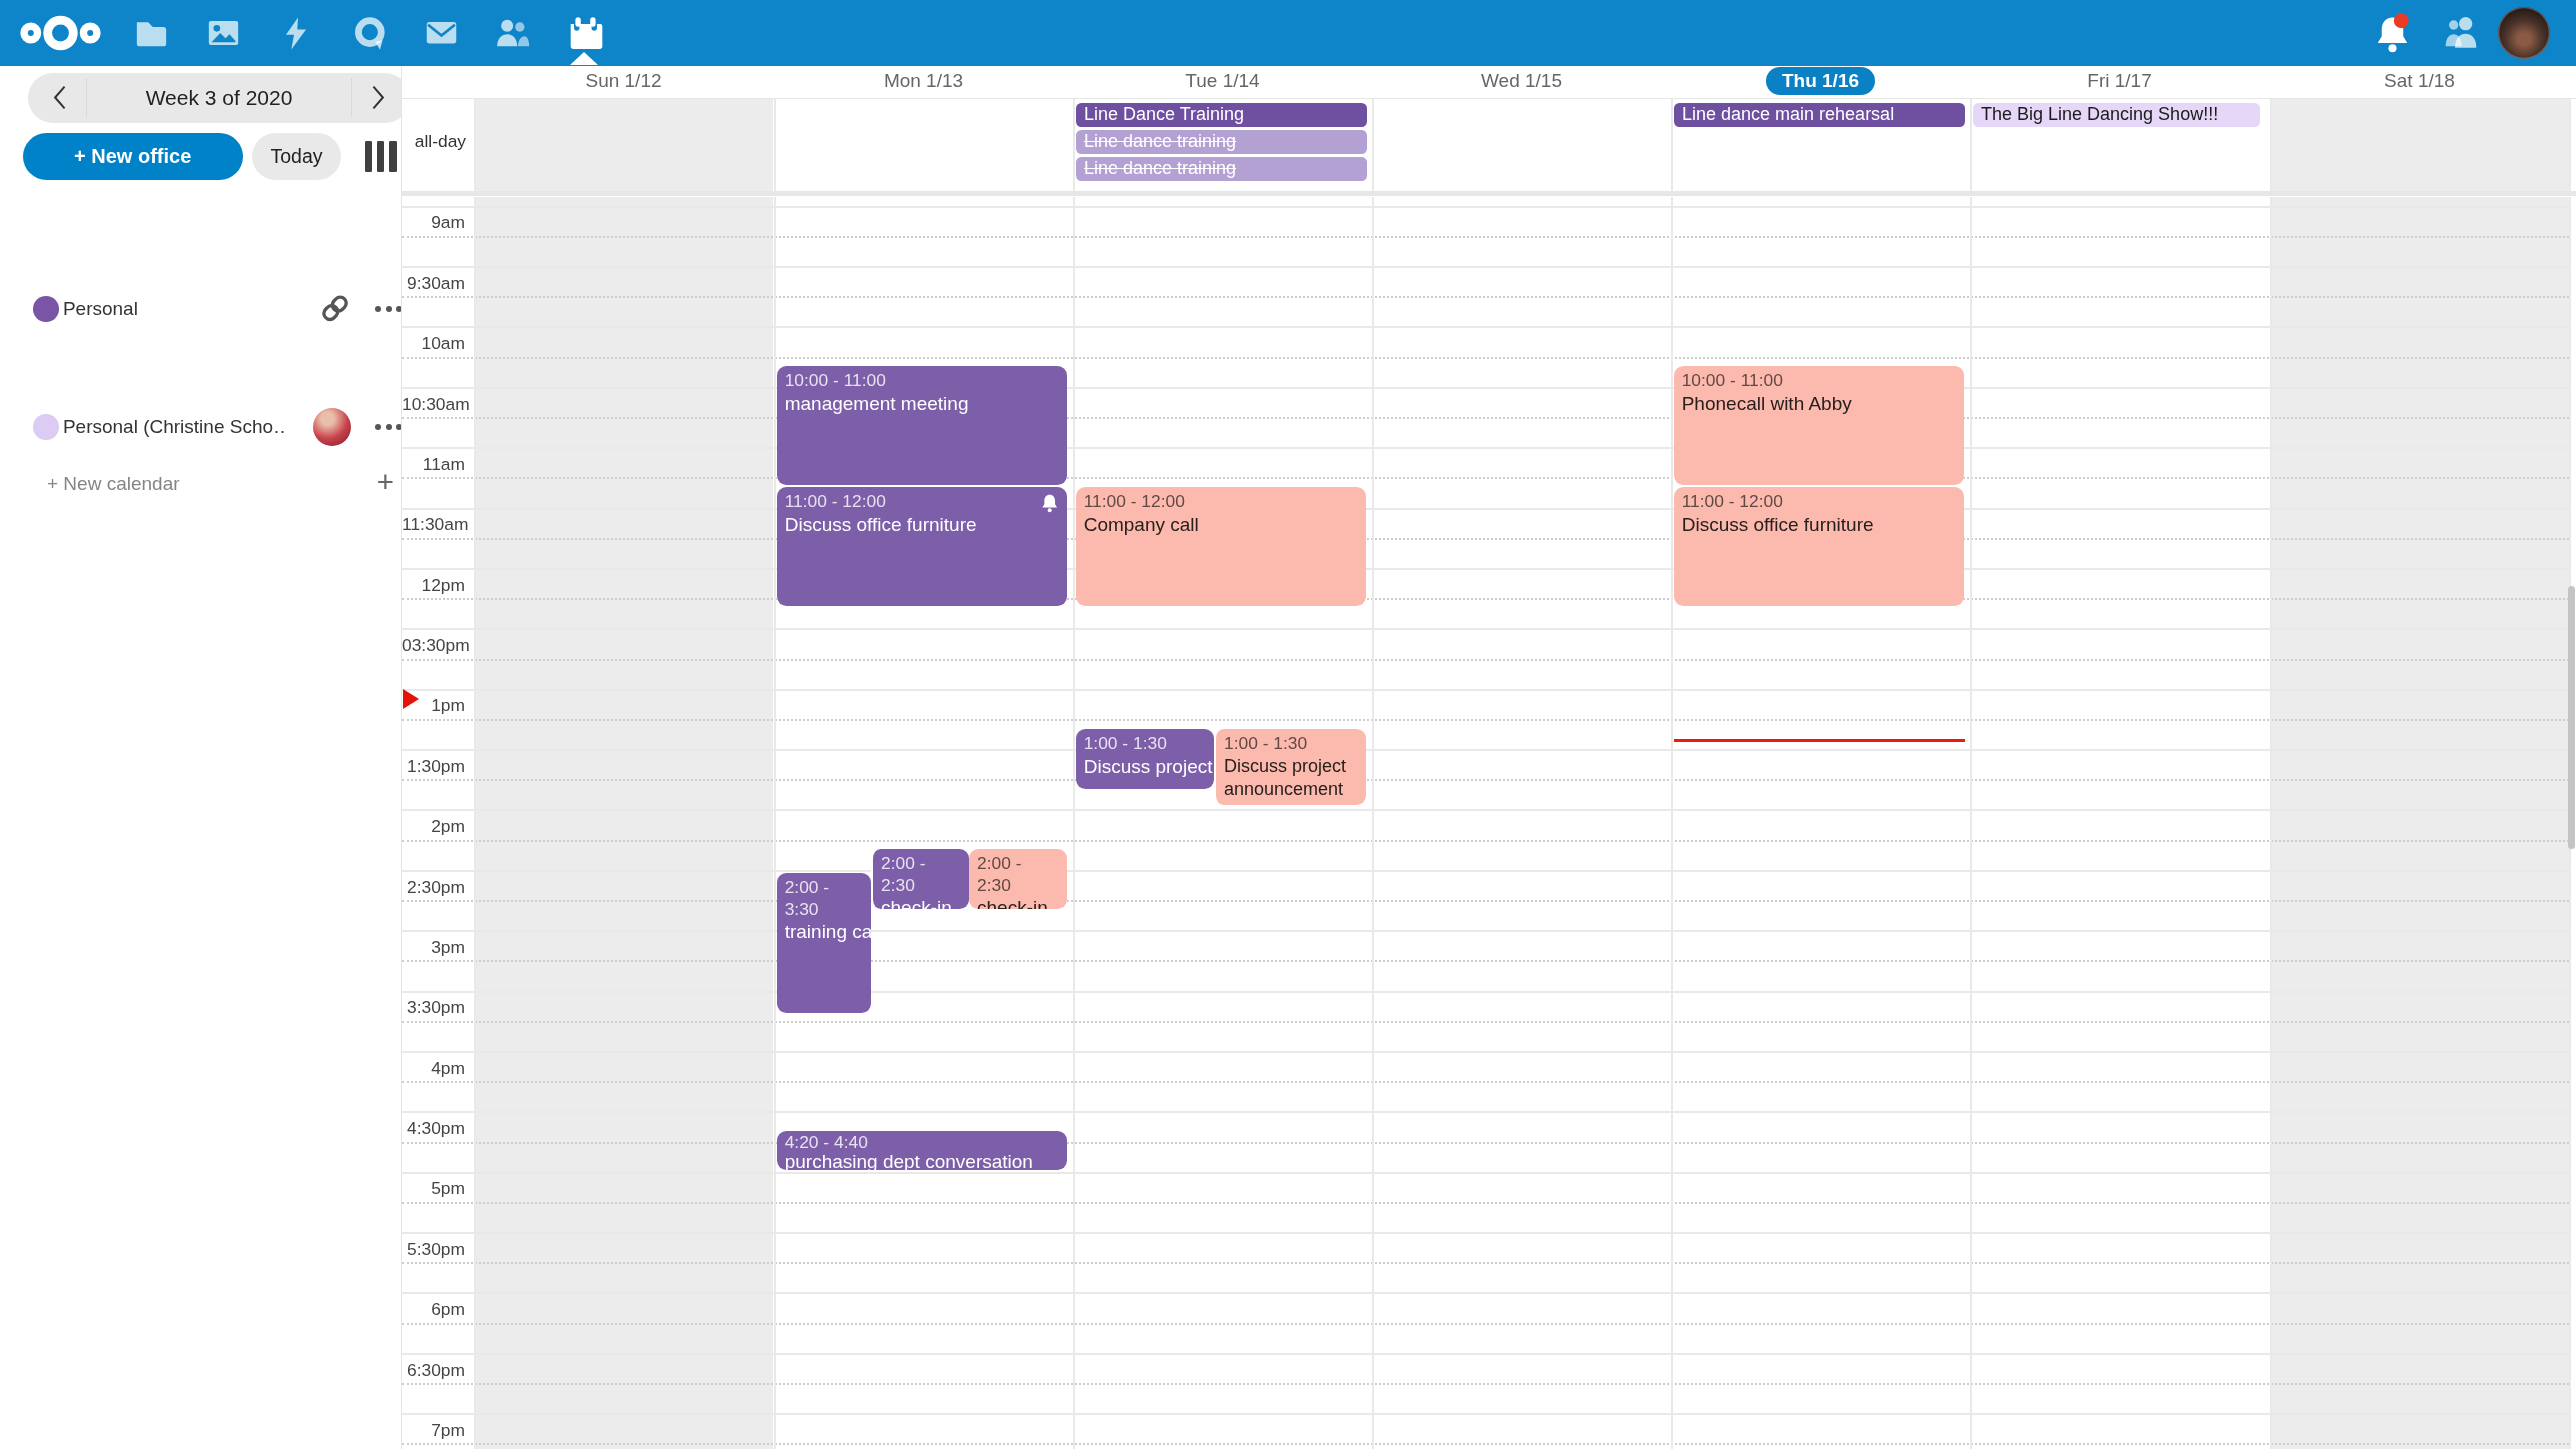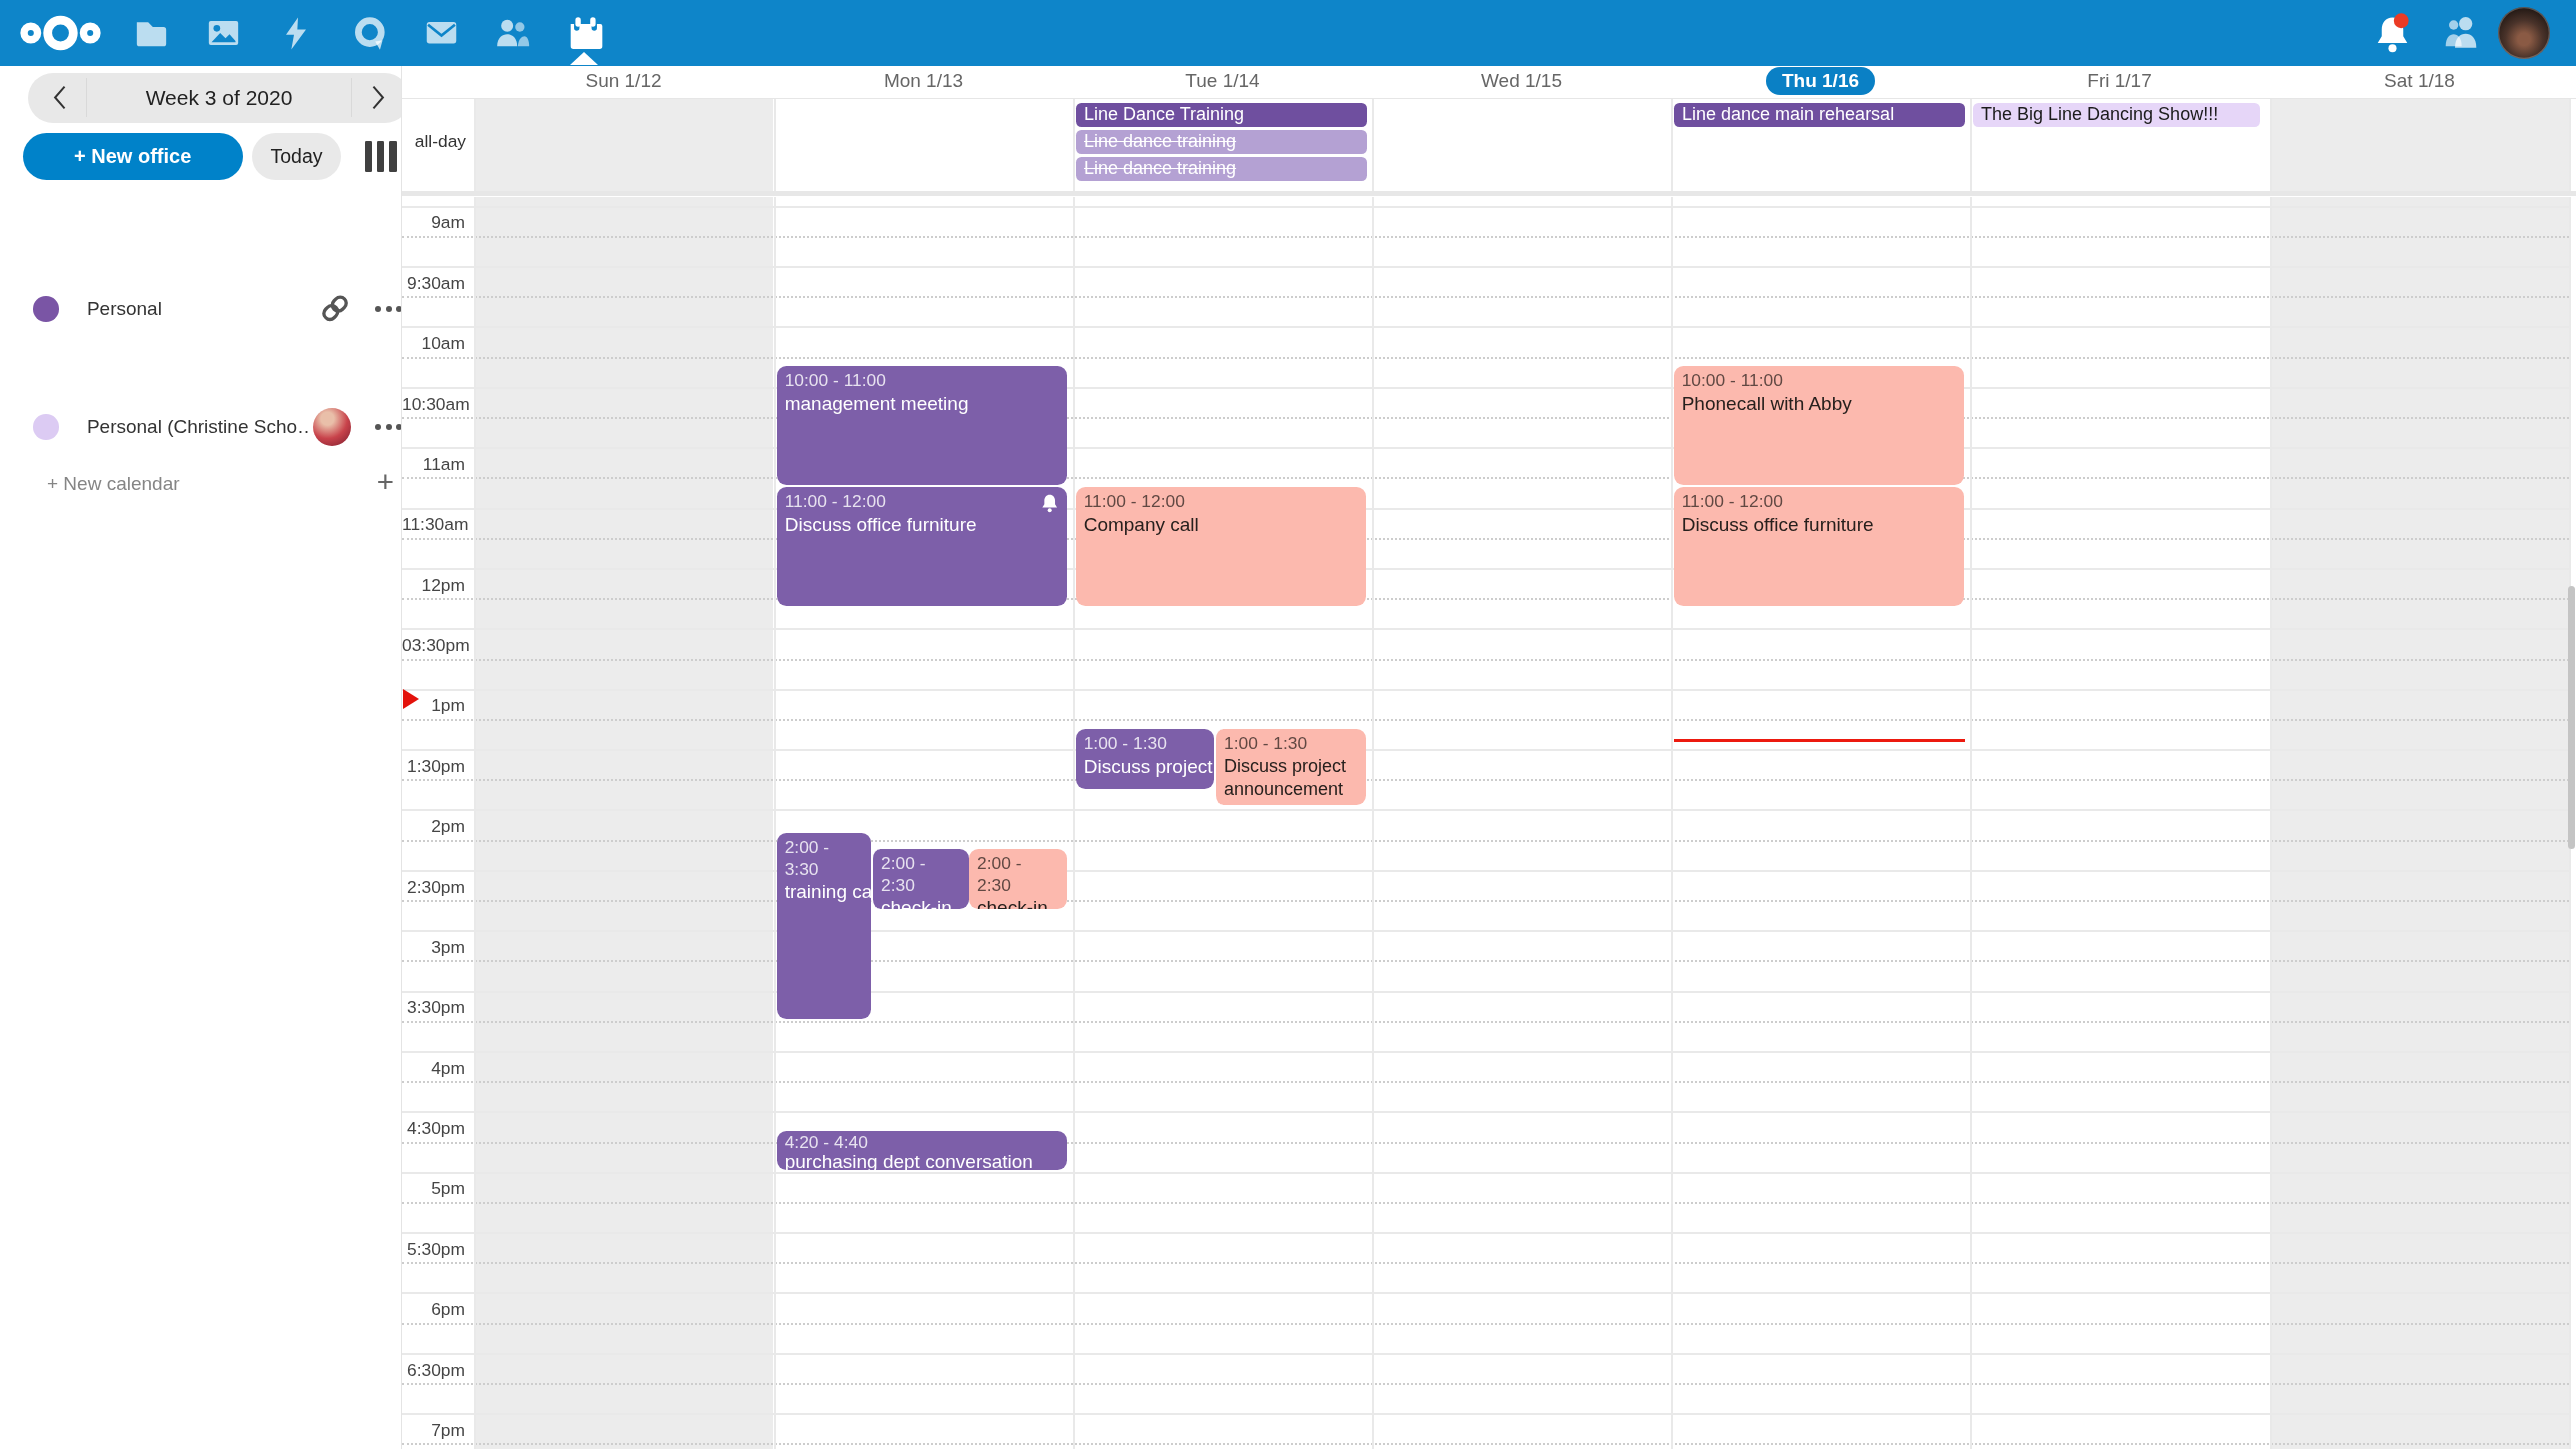--- a/index.html
+++ b/index.html
@@ -26,21 +26,21 @@
   .weeklabel{position:absolute;left:60px;right:60px;top:0;height:50px;line-height:50px;text-align:center;
     font-size:21px;color:#222;}
   .btn-new{position:absolute;left:6.7px;top:67px;width:220px;height:47px;border-radius:24px;background:#0082c9;
     color:#fff;font-weight:bold;font-size:20px;text-align:center;line-height:47px;cursor:pointer;}
   .btn-today{position:absolute;left:236px;top:67px;width:89px;height:47px;border-radius:24px;background:#e9e9e9;
     color:#222;font-size:19.5px;text-align:center;line-height:47px;cursor:pointer;}
   .viewsw{position:absolute;left:349px;top:75px;width:32px;height:31px;display:flex;gap:4.7px;cursor:pointer;}
   .viewsw i{display:block;width:7.4px;height:31px;background:#404040;border-radius:1.3px;}
   .calrow{position:absolute;left:0;width:401px;height:48px;display:flex;align-items:center;cursor:pointer;}
   .caldot{width:25.5px;height:25.5px;border-radius:50%;margin-left:17.4px;flex:0 0 auto;}
-  .calname{margin-left:28px;font-size:19px;color:#333;white-space:nowrap;overflow:hidden;max-width:221px;}
+  .calname{margin-left:4px;font-size:19px;color:#333;white-space:nowrap;overflow:hidden;max-width:221px;}
   .rowicons{position:absolute;right:14.8px;display:flex;align-items:center;gap:24px;}
   .dots3{display:flex;gap:4.7px;cursor:pointer;}
   .dots3 i{width:6px;height:6px;border-radius:50%;background:#555;}
   .mini-avatar{width:38px;height:38px;border-radius:50%;
     background:radial-gradient(circle at 38% 28%,#e9bfa9 18%,#c8434b 55%,#801f2f 95%);}
   .newcal{position:absolute;left:31px;font-size:19px;color:#858585;cursor:pointer;}
   .plusicon{position:absolute;right:23px;font-size:29.5px;color:#666;line-height:27px;cursor:pointer;}
   .settings{position:absolute;left:0;bottom:17.4px;width:401px;height:40px;display:flex;align-items:center;cursor:pointer;}
   .settings .lbl{margin-left:13.4px;font-size:19px;color:#585858;}
 
@@ -354,21 +354,21 @@
           <div class="n">management meeting</div>
         </div>
         <div class="ev purple" style="left:2.7px;top:250px;width:290px;height:119px">
           <div class="t">11:00 - 12:00</div>
           <div class="n">Discuss office furniture</div>
           <svg class="bell" width="17.4" height="19" viewBox="0 0 26 28">
             <path d="M13 1 C18 1 21 5 21 10 v5 l3 5 H2 l3-5 v-5 C5 5 8 1 13 1 Z" fill="#fff"></path>
             <circle cx="13" cy="24" r="3" fill="#fff"></circle>
           </svg>
         </div>
-        <div class="ev purple" style="left:2.7px;top:596px;width:94px;height:186px">
+        <div class="ev purple" style="left:2.7px;top:636px;width:94px;height:140px">
           <div class="t">2:00 - 3:30</div>
           <div class="n">training call</div>
         </div>
         <div class="ev purple whiteb" style="left:97px;top:612px;width:98px;height:60px">
           <div class="t">2:00 - 2:30</div>
           <div class="n">check-in</div>
         </div>
         <div class="ev pink" style="left:195px;top:612px;width:98px;height:60px">
           <div class="t">2:00 - 2:30</div>
           <div class="n">check-in</div>

